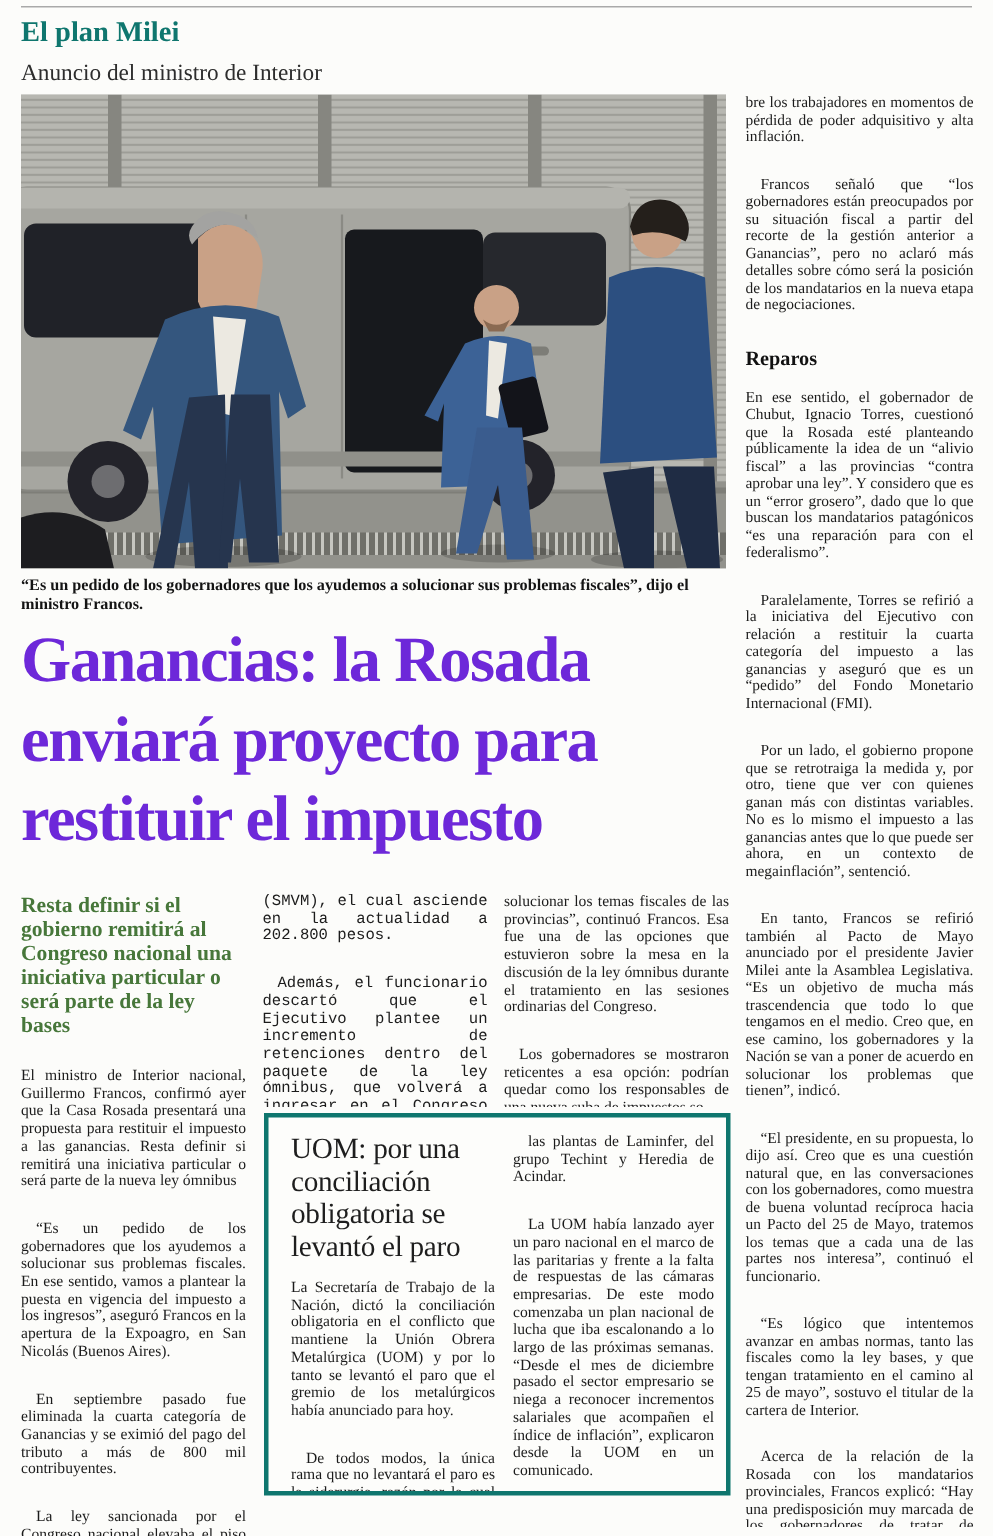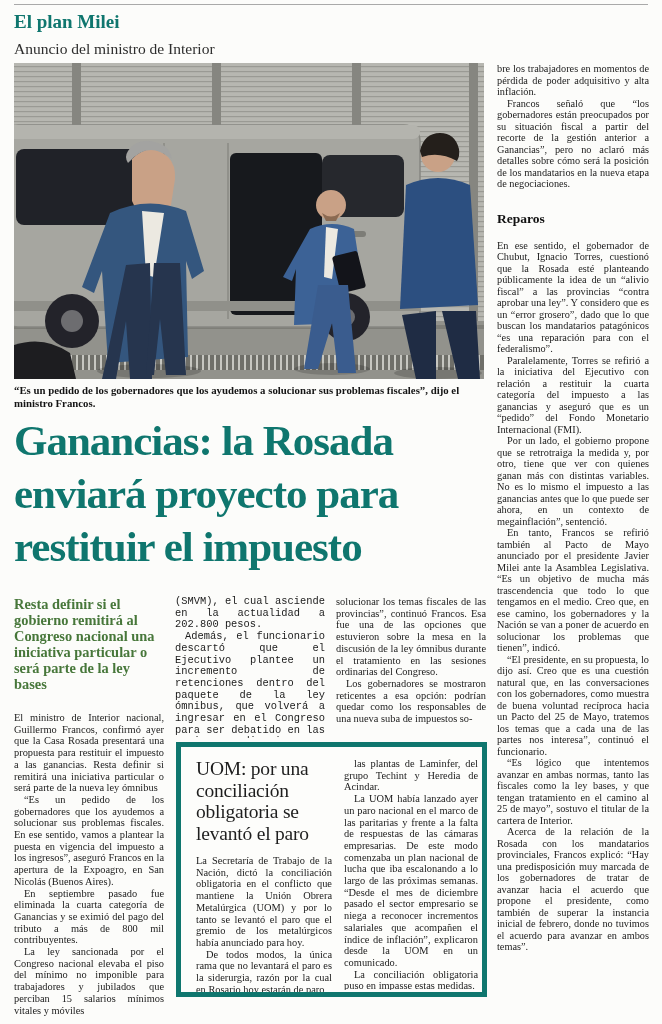--- a/index.html
+++ b/index.html
@@ -9,36 +9,36 @@
     font-family:"Liberation Serif","DejaVu Serif",serif;
   }
   .top-rule{position:absolute;left:14px;right:14px;top:4px;border-top:1px solid #a9a9a9;}
   .kicker{position:absolute;left:14px;top:11px;font-size:19px;font-weight:700;color:#0f766e;}
   .subkicker{position:absolute;left:14px;top:40px;font-size:15.5px;color:#2d2d2d;}
   .photo{position:absolute;left:14px;top:63px;width:470px;height:316px;background:#b0b0aa;overflow:hidden;}
   .photo svg{display:block;}
   .caption{position:absolute;left:14px;top:384px;width:470px;font-size:10.8px;font-weight:700;color:#141414;line-height:13px;}
   .headline{
     position:absolute;left:14px;top:414px;width:472px;margin:0;
-    font-size:43px;line-height:53px;font-weight:700;letter-spacing:-1px;color:#0f766e;
+    font-size:43px;line-height:53px;font-weight:700;letter-spacing:-1px;color:#6d28d9;
   }
   .col{font-size:10.4px;line-height:11.7px;}
   .col p{margin:0;text-align:justify;}
-  .col p + p{text-indent:10px;}
+  .col p + p{text-indent:10px;margin-top:20px;}
   .indent-first p:first-child{text-indent:10px;}
   .col1{position:absolute;left:14px;top:596px;width:150px;}
   .col2{position:absolute;left:175px;top:596px;width:150px;max-height:142px;overflow:hidden;font-family:Liberation Mono, monospace;}
   .col3{position:absolute;left:336px;top:596px;width:150px;max-height:142px;overflow:hidden;}
   .deck{
     font-size:14.4px;line-height:16px;font-weight:700;color:#47773a;
     margin-bottom:20px;
   }
   .uom-box{
     position:absolute;left:176px;top:742px;width:311px;height:255px;
-    border:5px solid #0f766e;background:#fdfdfb;box-sizing:border-box;overflow:hidden;
+    border:3px solid #0f766e;background:#fdfdfb;box-sizing:border-box;overflow:hidden;
   }
   .box-col1{position:absolute;left:15px;top:11px;width:136px;}
   .box-col2{position:absolute;left:163px;top:11px;width:134px;height:232px;overflow:hidden;}
   .box-title{font-size:19.5px;line-height:21.5px;font-weight:400;color:#1e1e1e;margin-bottom:11px;letter-spacing:-0.2px;}
   .box-body{width:136px;}
   .rail{position:absolute;left:497px;top:63px;width:152px;height:955px;overflow:hidden;font-family:Liberation Serif, serif;}
   .rail .col{font-size:10.3px;line-height:11.5px;}
   .rail-heading{font-size:13.5px;font-weight:700;color:#111;margin:21px 0 13px 0;}
 </style>
 </head>

